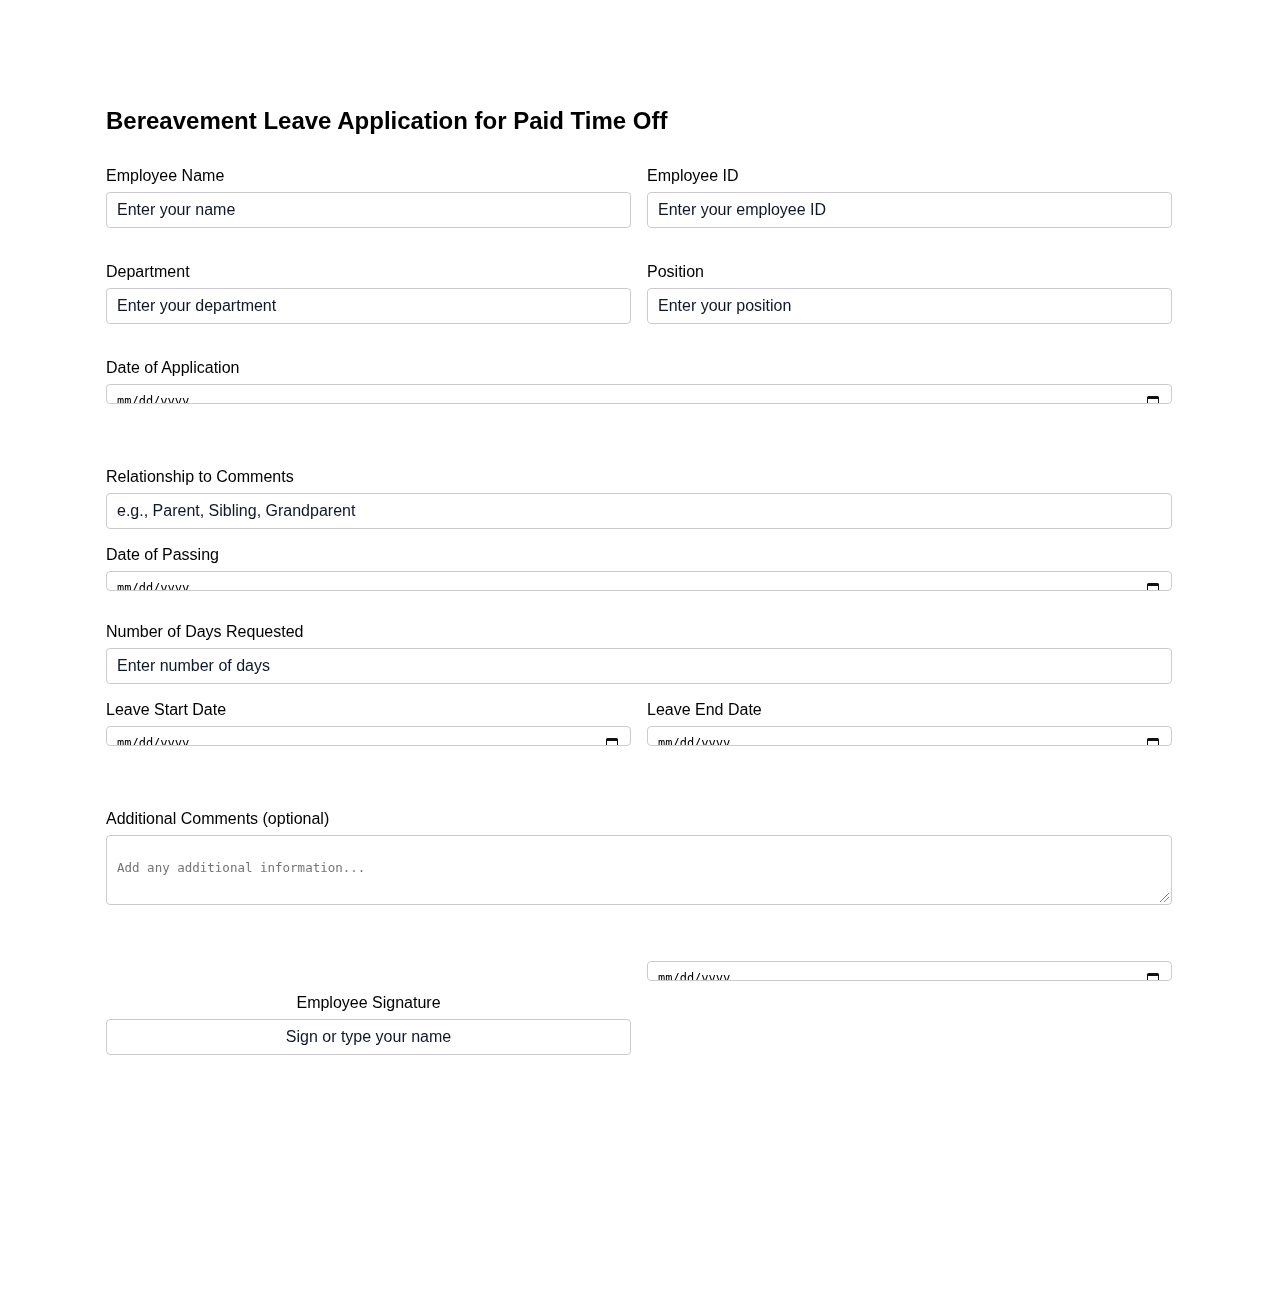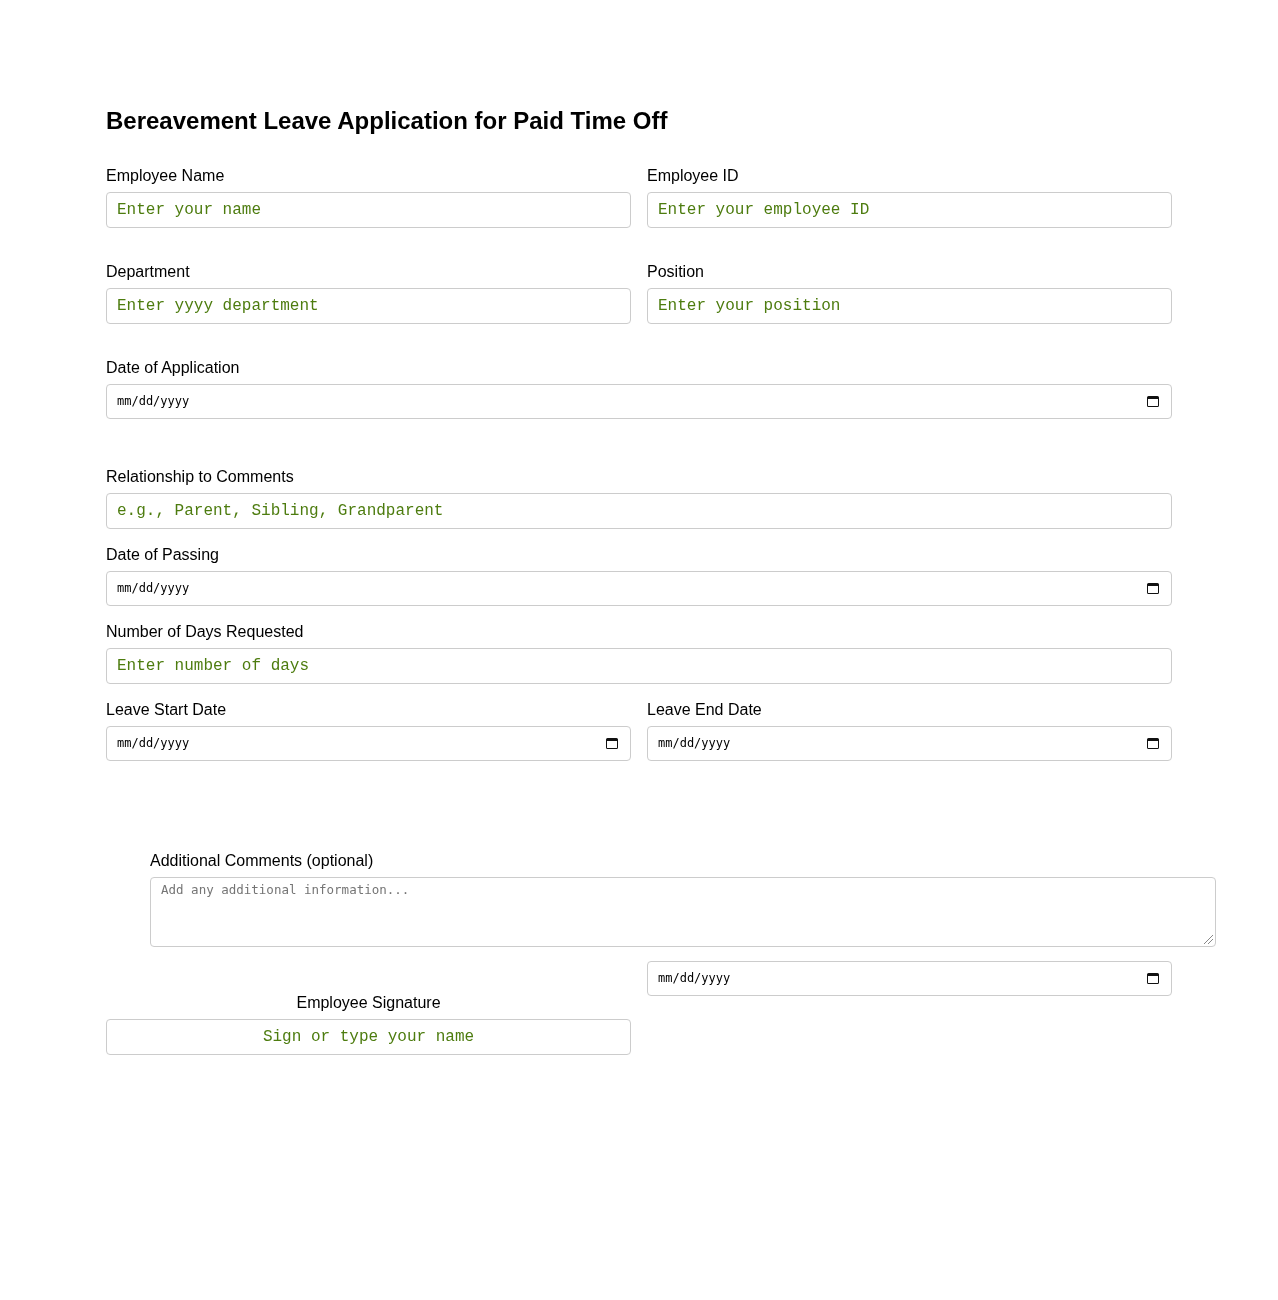--- a/index.html
+++ b/index.html
@@ -2,24 +2,24 @@
 <html><head>
 <meta charset="utf-8">
 <style>
   * { box-sizing: border-box; }
   html, body { margin: 0; padding: 0; background: #ffffff; }
   body { width: 1278px; height: 1300px; font-family: "Liberation Sans", sans-serif; color: #000; position: relative; }
   .container { position: absolute; left: 106px; top: 0; width: 1066px; }
   h1 { position: absolute; left: 0; top: 107px; margin: 0; font-size: 24px; font-weight: bold; line-height: 28px; white-space: nowrap; }
   .field { position: absolute; }
   .field label { display: block; font-size: 16px; line-height: 18px; height: 18px; }
-  .input { display: block; width: 100%; height: 36px; border: 1px solid #cccccc; border-radius: 4px; background: #fff; padding: 0 10px; font-family: Liberation Mono, monospace; font-size: 16px; color: #4d7c0f; line-height: 34px; margin-top: 7px; position: relative; overflow: hidden; }
-  .input.date { height: 35px; font-family: "DejaVu Sans Mono", monospace; font-size: 12px; color: #000; line-height: 33px; }
+  .input { display: block; width: 100%; height: 36px; border: 1px solid #cccccc; border-radius: 4px; background: #fff; padding: 0 10px; font-family: Liberation Sans, sans-serif; font-size: 16px; color: #0f172a; line-height: 34px; margin-top: 7px; position: relative; overflow: hidden; }
+  .input.date { height: 20px; font-family: "DejaVu Sans Mono", monospace; font-size: 12px; color: #000; line-height: 33px; }
   .input.date .cal { position: absolute; right: 12px; top: 11px; width: 12px; height: 11px; border: 1.6px solid #111; border-top-width: 3px; border-radius: 1.5px; }
-  .input.textarea { height: 70px; font-family: "DejaVu Sans Mono", monospace; font-size: 12.5px; line-height: 16px; padding-top: 4px; color: #757575; }
+  .input.textarea { height: 70px; font-family: "DejaVu Sans Mono", monospace; font-size: 12.5px; line-height: 16px; padding-top: 24px; color: #757575; }
   .input.textarea .grip { position: absolute; right: 2px; bottom: 2px; width: 9px; height: 9px; background: linear-gradient(135deg, transparent 45%, #888 45%, #888 52%, transparent 52%, transparent 70%, #888 70%, #888 77%, transparent 77%); }
   .half-l { left: 0; width: 525px; }
   .half-r { left: 541px; width: 525px; }
   .full { left: 0; width: 1066px; }
 </style>
 </head>
 <body>
 
 <div class="container">
   <h1>Bereavement Leave Application for Paid Time Off</h1>
@@ -28,21 +28,21 @@
     <label>Employee Name</label>
     <div class="input">Enter your name</div>
   </div>
   <div class="field half-r" style="top:167px;">
     <label>Employee ID</label>
     <div class="input">Enter your employee ID</div>
   </div>
 
   <div class="field half-l" style="top:263px;">
     <label>Department</label>
-    <div class="input">Enter yyyy department</div>
+    <div class="input">Enter your department</div>
   </div>
   <div class="field half-r" style="top:263px;">
     <label>Position</label>
     <div class="input">Enter your position</div>
   </div>
 
   <div class="field full" style="top:359px;">
     <label>Date of Application</label>
     <div class="input date">
       <span>mm/dd/yyyy</span>
@@ -76,21 +76,21 @@
     </div>
   </div>
   <div class="field half-r" style="top:701px;">
     <label>Leave End Date</label>
     <div class="input date">
       <span>mm/dd/yyyy</span>
       <span class="cal"></span>
     </div>
   </div>
 
-  <div class="field full" style="top:852px;margin-left:44px;">
+  <div class="field full" style="top:810px;">
     <label>Additional Comments (optional)</label>
     <div class="input textarea">
       <span>Add any additional information...</span>
       <span class="grip"></span>
     </div>
   </div>
 
   <div class="field half-l" style="top:994px;text-align:center;">
     <label>Employee Signature</label>
     <div class="input">Sign or type your name</div>

